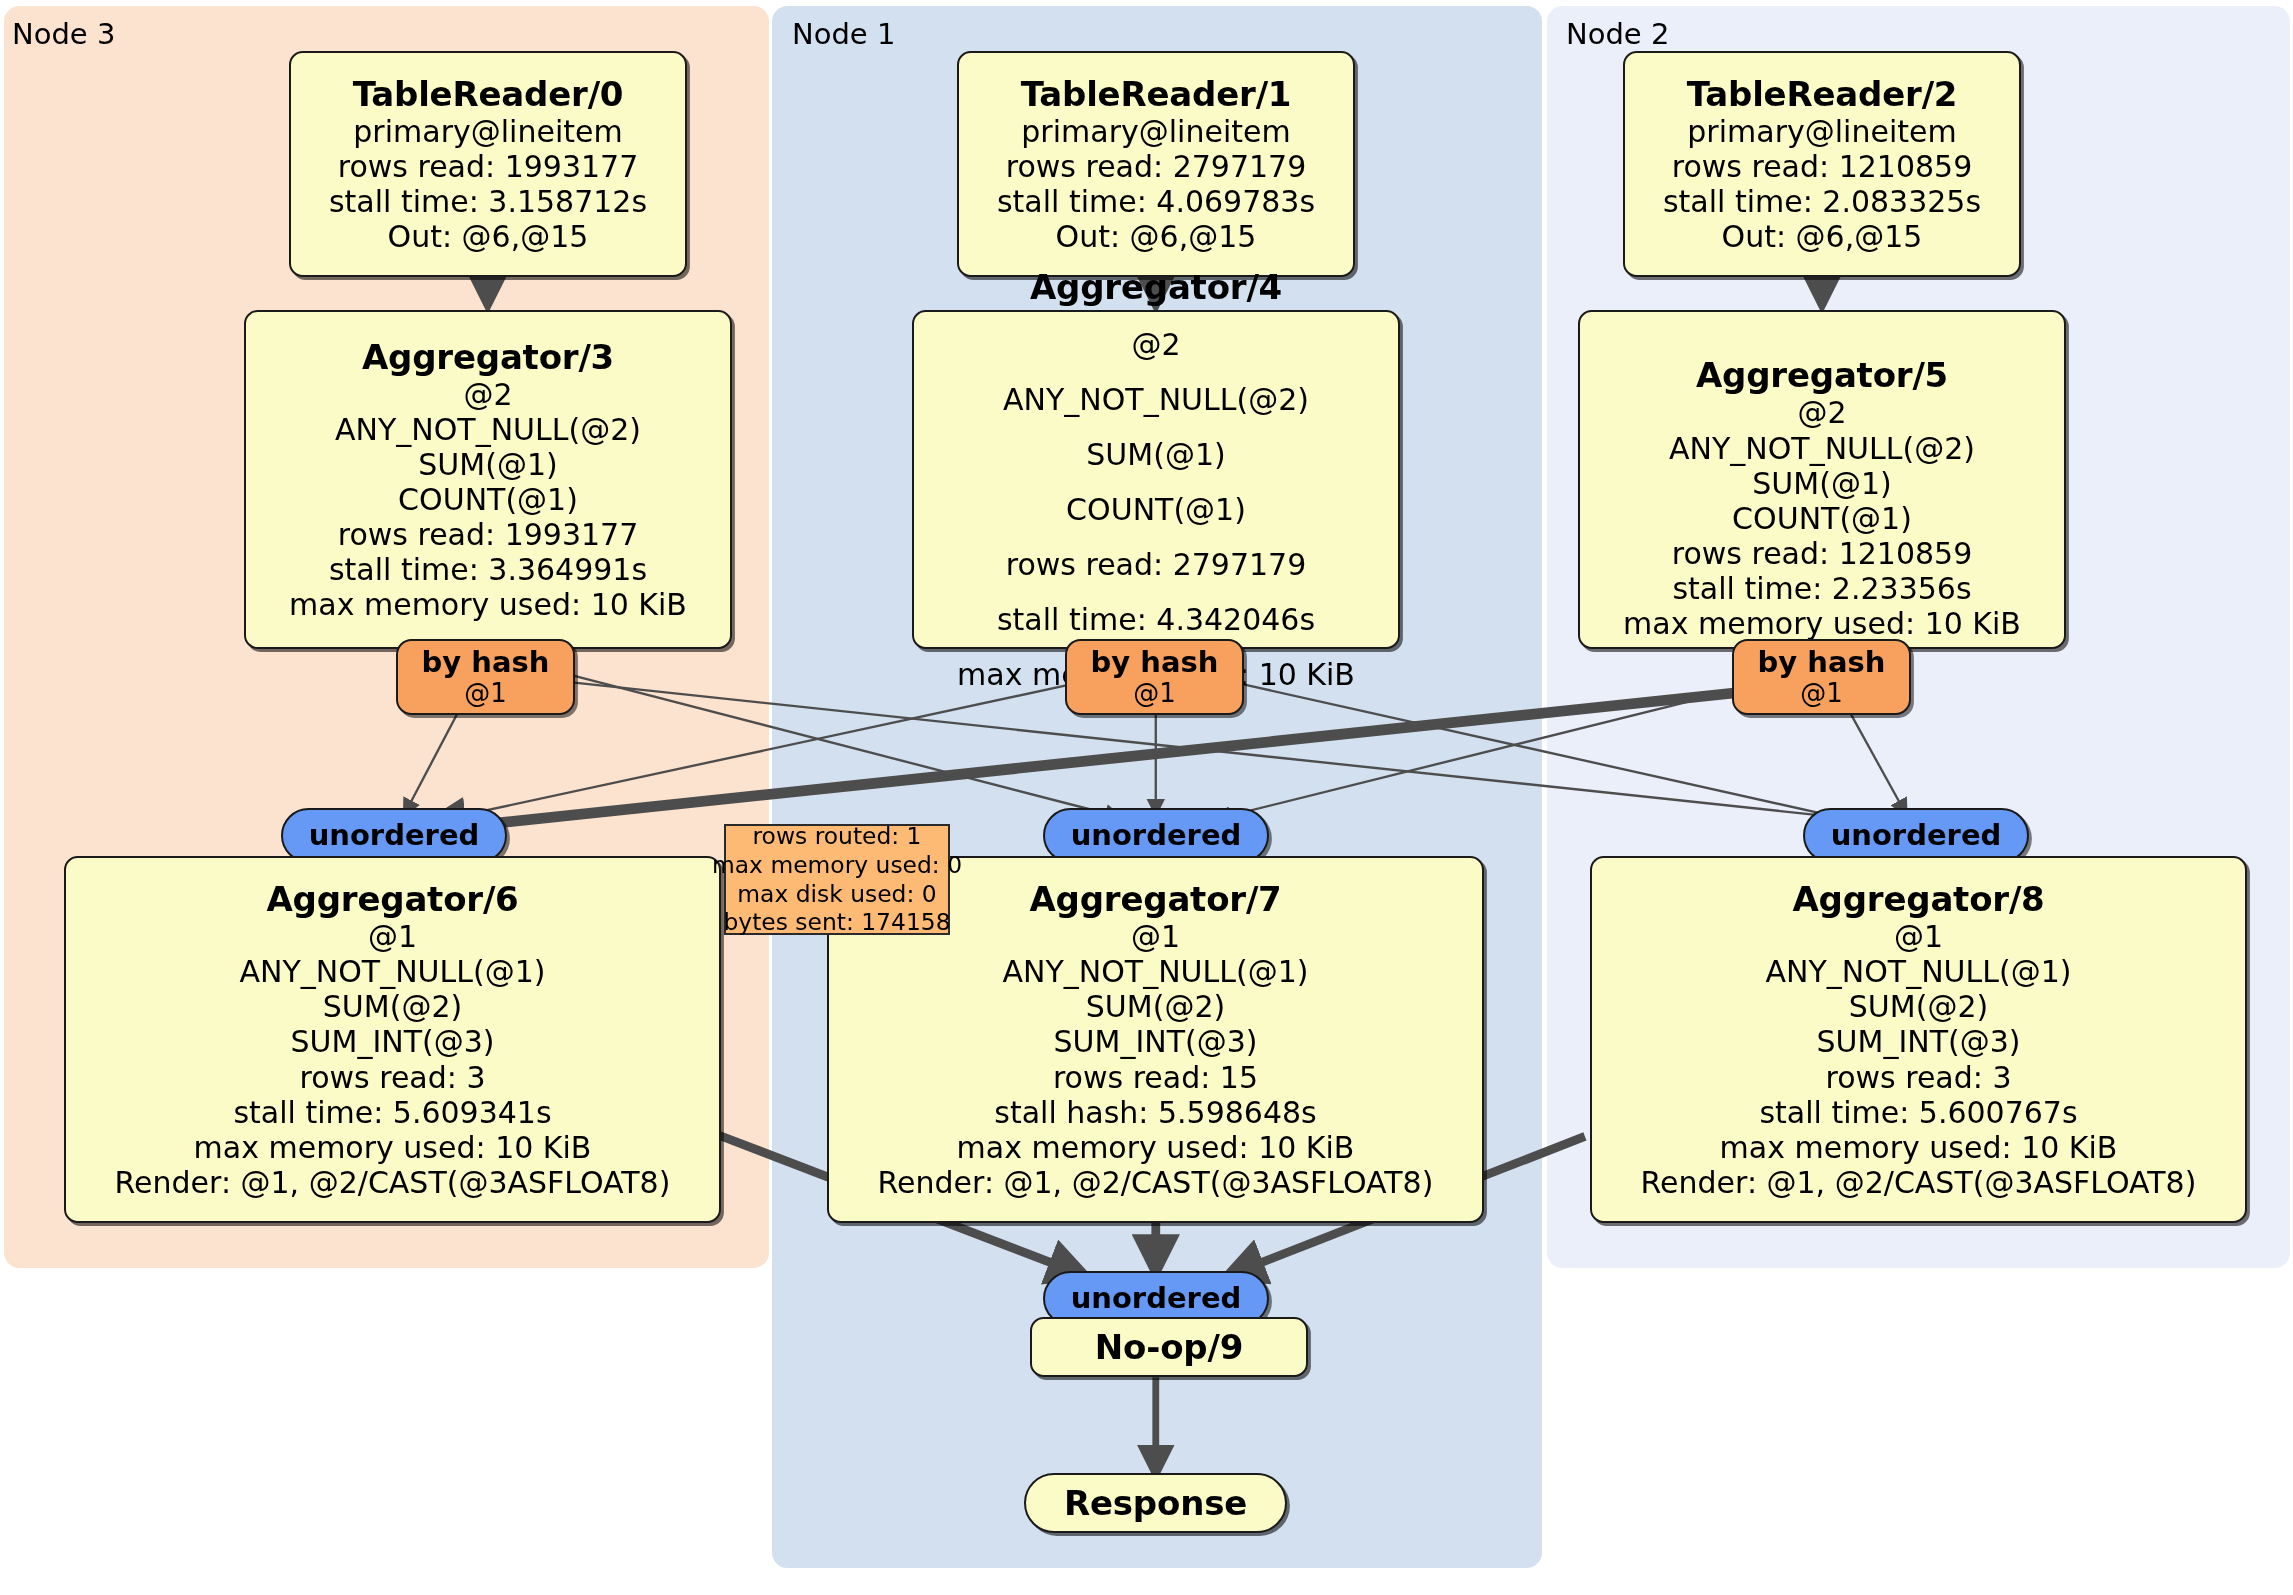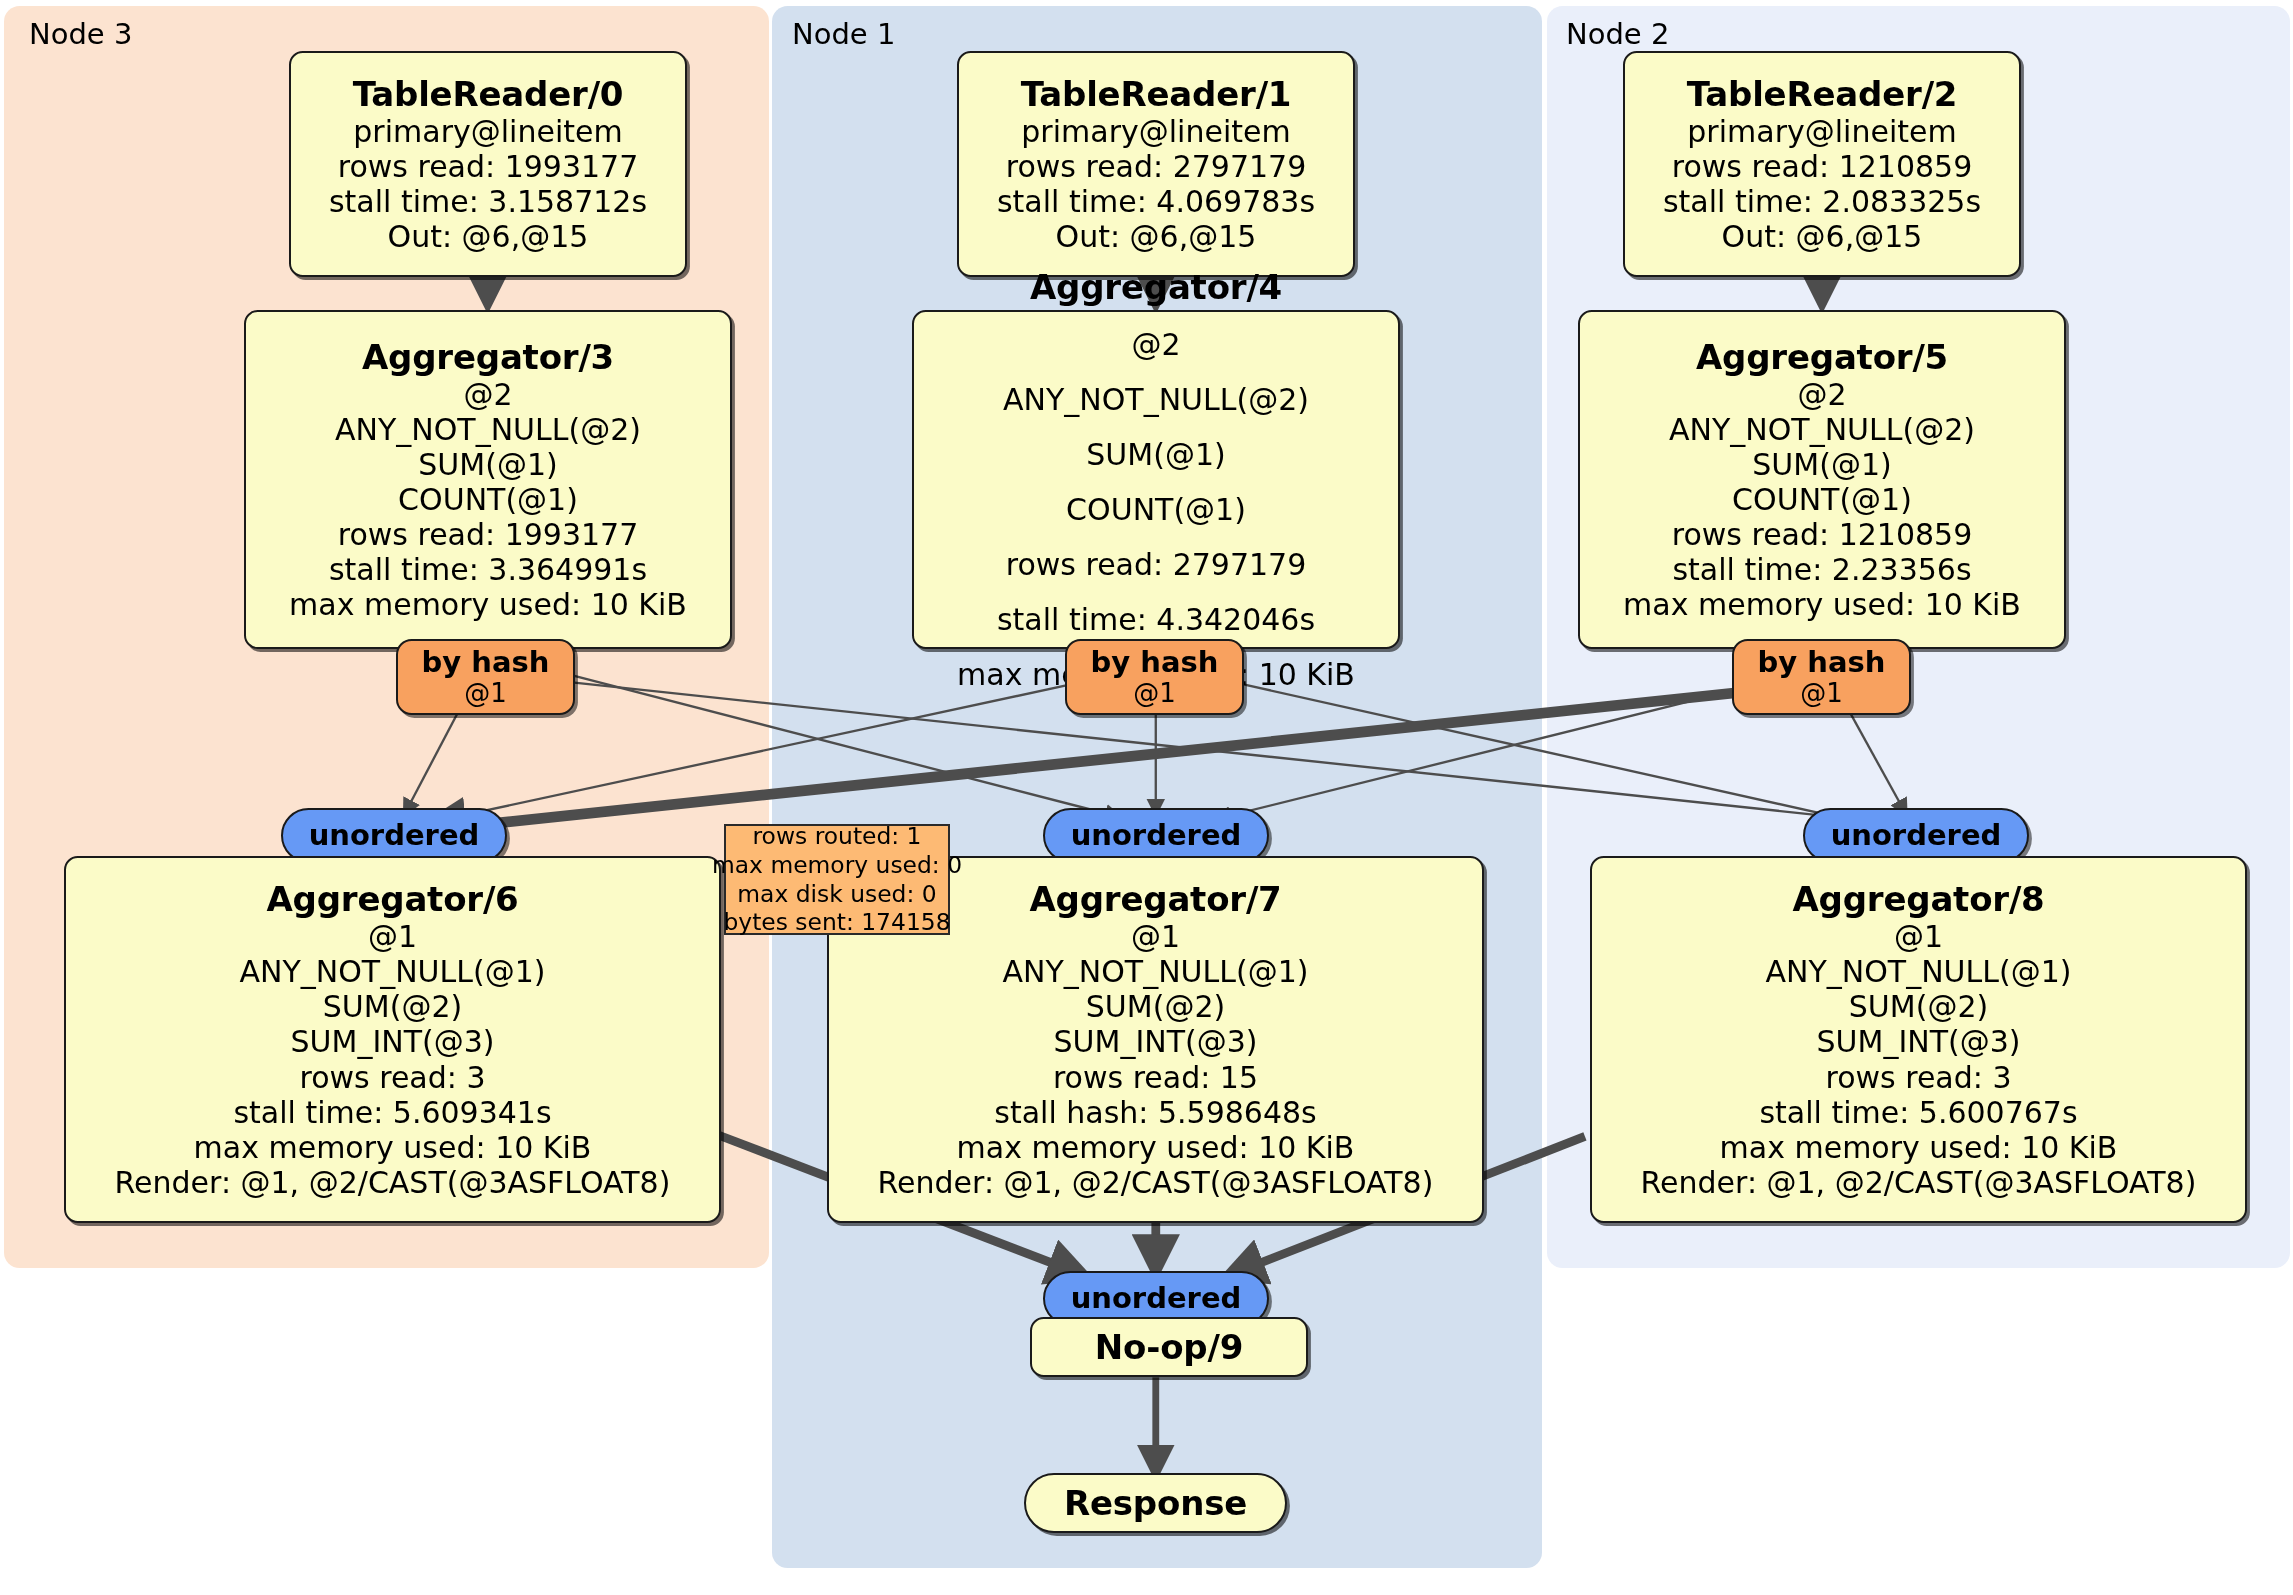--- a/index.html
+++ b/index.html
@@ -124,21 +124,21 @@
 </style>
 </head>
 <body>
 
 <div id="canvas">
 
   <div class="cluster" style="left:3.9px; top:5.9px; width:765px; height:1262px; background:#fce3d0;"></div>
   <div class="cluster" style="left:772px; top:5.9px; width:770px; height:1562px; background:#d3e0ef;"></div>
   <div class="cluster" style="left:1547px; top:5.9px; width:743px; height:1262px; background:#eaeffa;"></div>
 
-  <div class="cluster-label" style="left:29px; top:19.5px;text-align:center;">Node 3</div>
+  <div class="cluster-label" style="left:12px; top:19.5px;text-align:center;">Node 3</div>
   <div class="cluster-label" style="left:792px; top:19.5px;">Node 1</div>
   <div class="cluster-label" style="left:1566px; top:19.5px;">Node 2</div>
 
   <svg id="edges" viewBox="0 0 2352 1636">
     <defs>
       <marker id="ah" viewBox="0 0 10 10" refX="9" refY="5" markerWidth="7" markerHeight="7" orient="auto-start-reverse">
         <path d="M 0 0 L 10 5 L 0 10 z" fill="#4d4d4d"></path>
       </marker>
       <marker id="ah-thin" viewBox="0 0 10 10" refX="9" refY="5" markerWidth="8" markerHeight="8" orient="auto-start-reverse">
         <path d="M 0 0 L 10 5 L 0 10 z" fill="#4d4d4d"></path>
@@ -235,21 +235,21 @@
     <div class="title">Aggregator/4</div>
     <div class="line">@2</div>
     <div class="line">ANY_NOT_NULL(@2)</div>
     <div class="line">SUM(@1)</div>
     <div class="line">COUNT(@1)</div>
     <div class="line">rows read: 2797179</div>
     <div class="line">stall time: 4.342046s</div>
     <div class="line">max memory used: 10 KiB</div>
   </div>
 
-  <div class="opbox" style="left:1578px; top:310px; width:488px; height:339px;">
+  <div class="opbox" style="left:1578px; top:310px; width:488px; height:339px;justify-content:flex-end;">
     <div class="title">Aggregator/5</div>
     <div class="line">@2</div>
     <div class="line">ANY_NOT_NULL(@2)</div>
     <div class="line">SUM(@1)</div>
     <div class="line">COUNT(@1)</div>
     <div class="line">rows read: 1210859</div>
     <div class="line">stall time: 2.23356s</div>
     <div class="line">max memory used: 10 KiB</div>
   </div>
 

